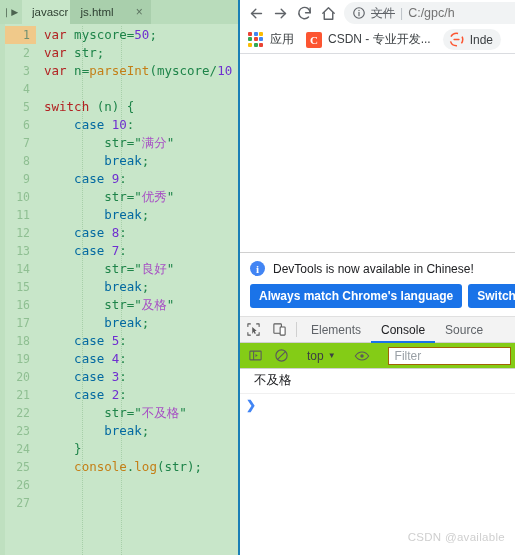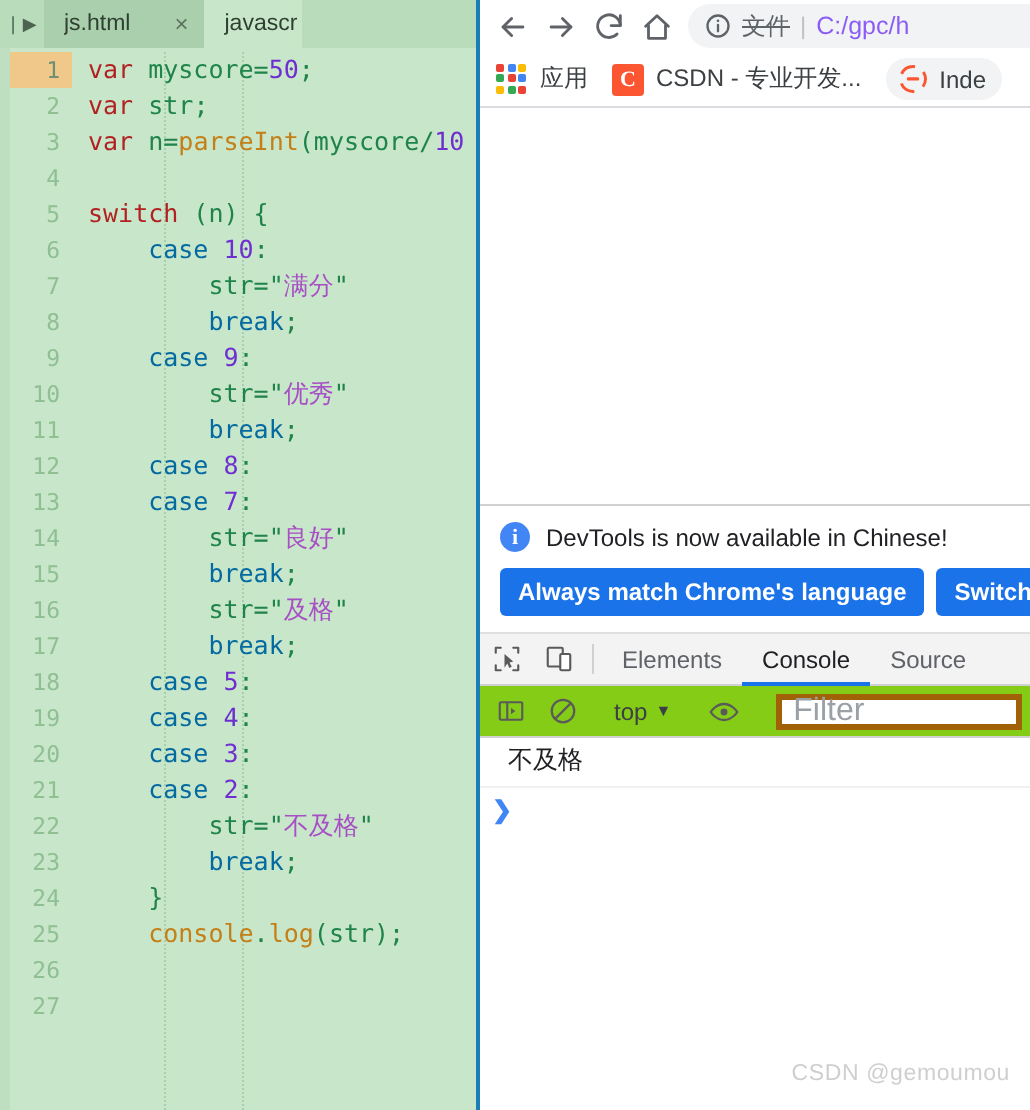--- a/index.html
+++ b/index.html
@@ -92,21 +92,21 @@
   .navbtn svg { display: block; }
   .omnibox {
     flex: 1 1 auto; height: 22px; margin-left: 4px; margin-right: 0;
     background: #f1f3f4; border-radius: 11px 0 0 11px;
     display: flex; align-items: center; padding-left: 8px;
     overflow: hidden; white-space: nowrap;
   }
   .omni-info { color: #5f6368; display: flex; align-items: center; margin-right: 5px; }
   .omni-scheme { font-size: 12px; color: #5f6368; text-decoration: line-through; }
   .omni-sep { color: #bdc1c6; margin: 0 5px; font-size: 12px; }
-  .omni-url { font-size: 12.5px; color: #8b5cf6; }
+  .omni-url { font-size: 12.5px; color: #737373; }
 
   .bm-bar {
     height: 28px; flex: 0 0 28px; display: flex; align-items: center;
     background: #ffffff; padding-left: 8px; border-bottom: 1px solid #dadce0;
     overflow: hidden; white-space: nowrap;
   }
   .apps-grid { width: 16px; height: 16px; display: grid;
     grid-template-columns: repeat(3, 4px); grid-template-rows: repeat(3, 4px);
     gap: 1.5px; margin-right: 6px; }
   .apps-grid i { display: block; border-radius: 1px; }
@@ -166,23 +166,23 @@
     content: ""; position: absolute; left: 0; right: 0; bottom: -1px; height: 2px; background: #1a73e8;
   }
 
   .dt-console-bar {
     flex: 0 0 26px; display: flex; align-items: center;
     border-bottom: 1px solid #d0d0d0; background: #84cc16; padding-left: 2px;
   }
   .ctx-sel { font-size: 12px; color: #3c4043; display: flex; align-items: center; padding: 0 4px; }
   .ctx-sel .car { margin-left: 4px; font-size: 8px; }
   .filter-box {
-    flex: 1 1 auto; height: 18px; background: #fff; border: 3px solid #a16207;
+    flex: 1 1 auto; height: 18px; background: #fff; border: 1px solid #a16207;
     margin-left: 4px; margin-right: 4px; display: flex; align-items: center;
-    padding-left: 6px; font-size: 16px; color: #9aa0a6;
+    padding-left: 6px; font-size: 12px; color: #9aa0a6;
   }
 
   .dt-console { flex: 1 1 auto; background: #fff; position: relative; overflow: hidden; }
   .con-msg {
     padding: 3px 0 4px 14px; font-size: 12.5px; color: #202124;
     border-bottom: 1px solid #f0f0f0;
     font-family: "Liberation Sans", sans-serif;
   }
   .con-prompt { display: flex; align-items: flex-start; padding: 4px 0 0 6px; }
   .con-prompt .chev { color: #4285f4; font-size: 12px; font-weight: bold; }
@@ -198,26 +198,26 @@
 
 <div id="root">
 
   <div id="editor-pane">
 
     <div class="editor-tabbar">
       <div class="tab-arrows">
         <span>❘</span>
         <span>▶</span>
       </div>
+      <div class="etab inactive">
+        <span class="tlabel">javascr</span>
+      </div>
       <div class="etab active">
         <span class="tlabel">js.html</span>
         <span class="tclose">×</span>
-      </div>
-      <div class="etab inactive">
-        <span class="tlabel">javascr</span>
       </div>
     </div>
 
     <div class="code-area">
       <div class="edge-strip"></div>
       <div class="gutter" id="gutter">
           <div class="ln hl">1</div>
           <div class="ln">2</div>
           <div class="ln">3</div>
           <div class="ln">4</div>
@@ -419,16 +419,16 @@
         </div>
 
         <div class="dt-console">
           <div class="con-msg">不及格</div>
           <div class="con-prompt">
             <span class="chev">❯</span>
           </div>
         </div>
       </div>
 
-      <div class="watermark">CSDN @gemoumou</div>
+      <div class="watermark">CSDN @available</div>
     </div>
   </div>
 </div>
 
 </body></html>

